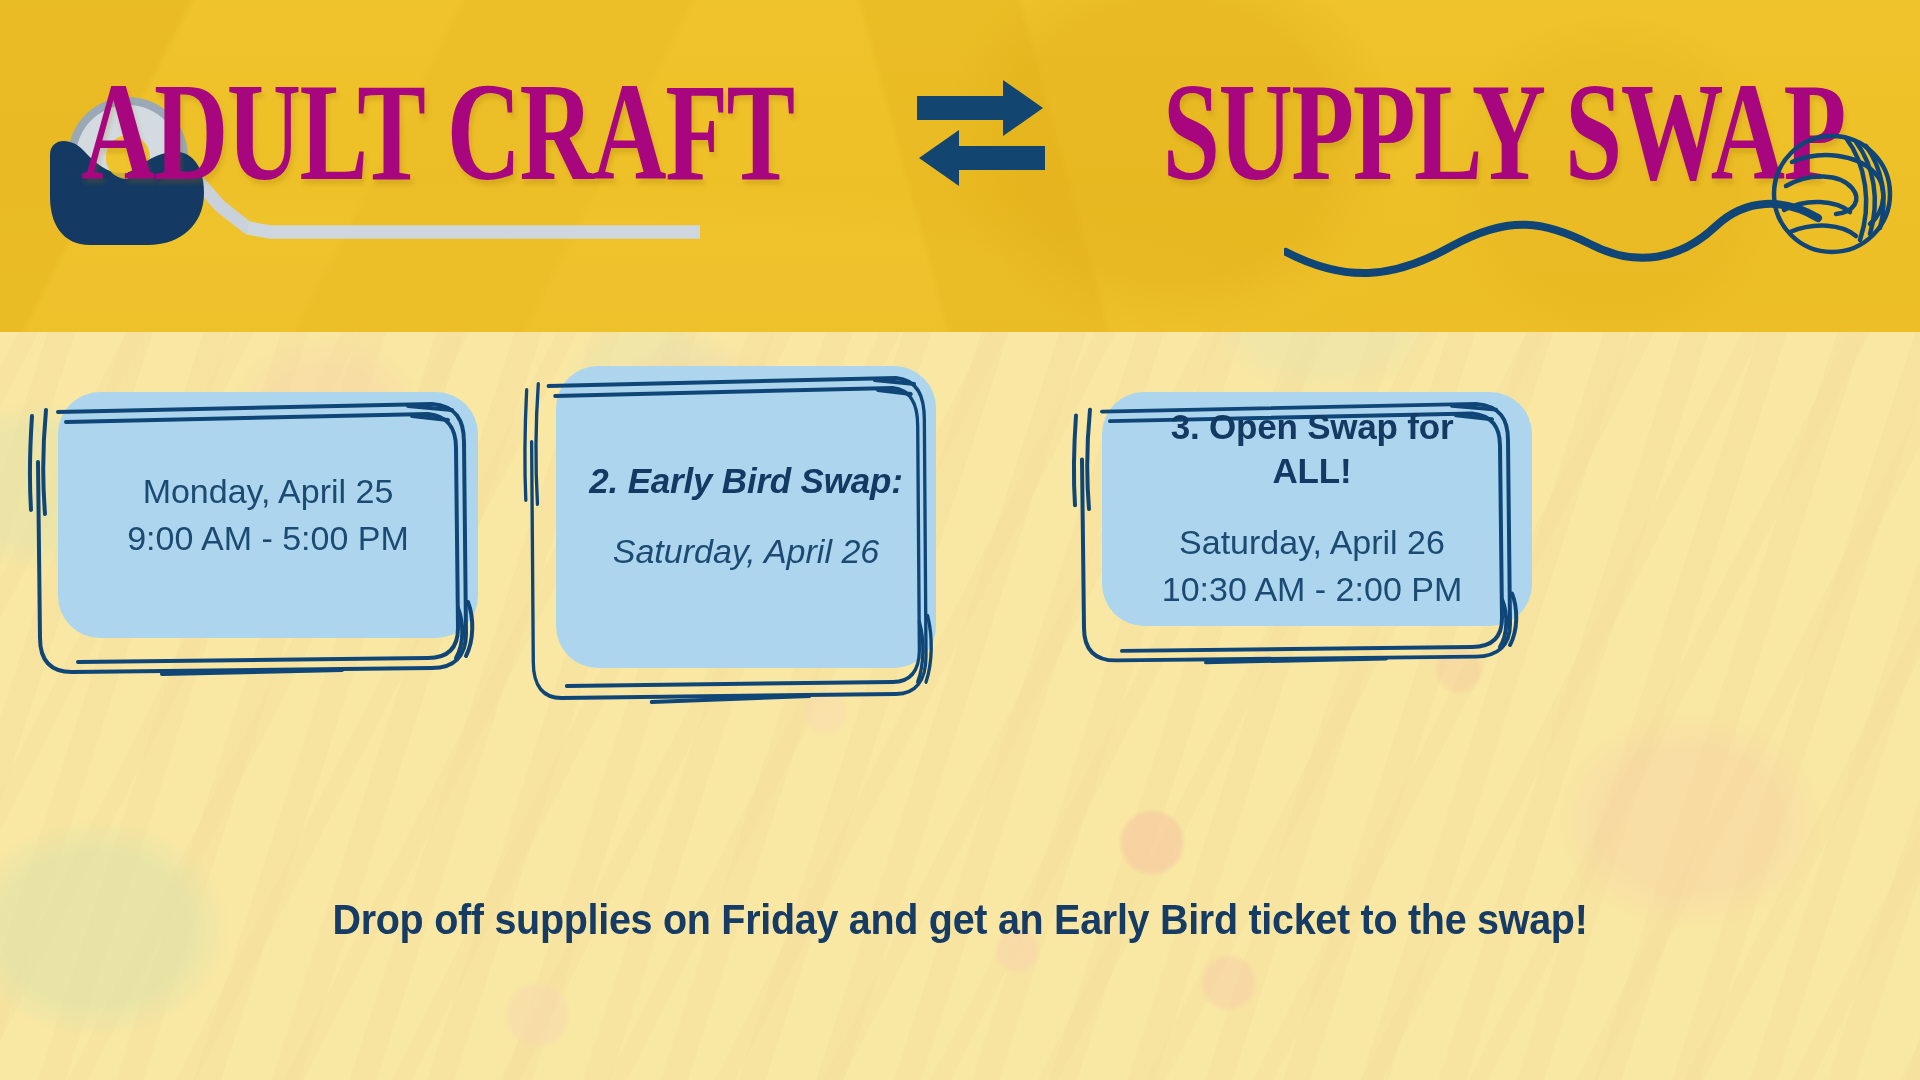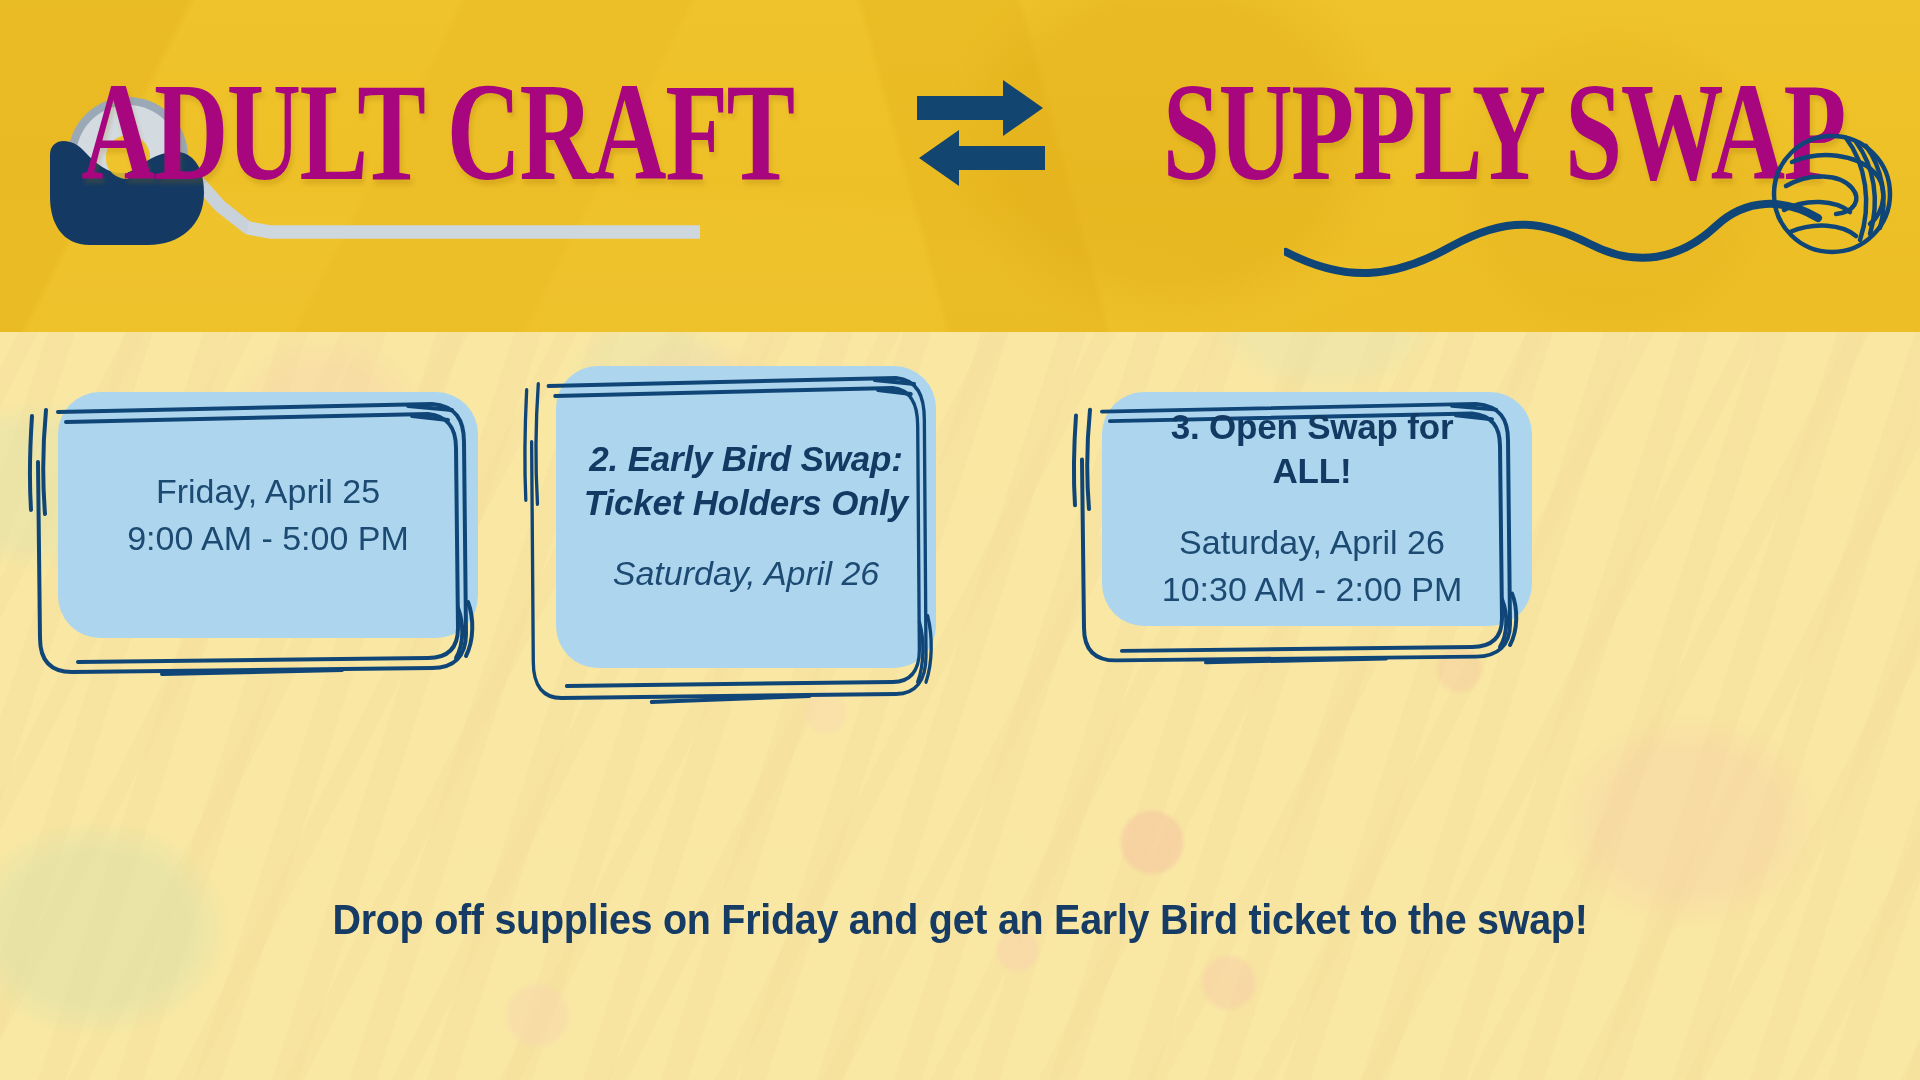--- a/index.html
+++ b/index.html
@@ -238,21 +238,21 @@
         <path d="M46,10 L420,2 C444,4 452,18 452,40 L454,232 C454,254 442,266 420,266 L60,270 C38,270 28,258 28,236 L26,60"></path>
         <path d="M54,20 L416,12 C436,14 444,26 444,46 L446,226 C446,246 436,256 416,256 L66,260"></path>
         <path d="M396,4 L440,8"></path>
         <path d="M400,14 L436,18"></path>
         <path d="M456,200 C462,216 462,238 454,254"></path>
         <path d="M446,206 C452,222 452,242 444,256"></path>
         <path d="M150,272 L330,268"></path>
       </g>
     </svg>
     <div class="card-text">
-      <div class="card-line">Friday, April 25</div>
+      <div class="card-line">Monday, April 25</div>
       <div class="card-line">9:00 AM - 5:00 PM</div>
     </div>
   </div>
 
   <div class="card" id="card-2">
     <div class="card-blob"></div>
     <svg class="card-sketch" viewBox="0 0 512 336" preserveAspectRatio="none">
       <g fill="none" stroke="#0F4677" stroke-width="4" stroke-linecap="round">
         <path d="M20,14 C18,48 17,86 19,124"></path>
         <path d="M34,8 C31,44 30,84 33,128"></path>
@@ -261,21 +261,20 @@
         <path d="M438,4 L486,8"></path>
         <path d="M442,14 L482,18"></path>
         <path d="M502,240 C508,260 508,286 500,306"></path>
         <path d="M492,246 C498,264 498,288 490,306"></path>
         <path d="M170,326 L360,320"></path>
       </g>
     </svg>
     <div class="card-text">
       <div class="card-title">
         <span class="tline">2. Early Bird Swap:</span>
-        <span class="tline">Ticket Holders Only</span>
       </div>
       <div class="card-line">Saturday, April 26</div>
     </div>
   </div>
 
   <div class="card" id="card-3">
     <div class="card-blob"></div>
     <svg class="card-sketch" viewBox="0 0 466 280" preserveAspectRatio="none">
       <g fill="none" stroke="#0F4677" stroke-width="4" stroke-linecap="round">
         <path d="M20,14 C18,44 17,76 19,108"></path>

